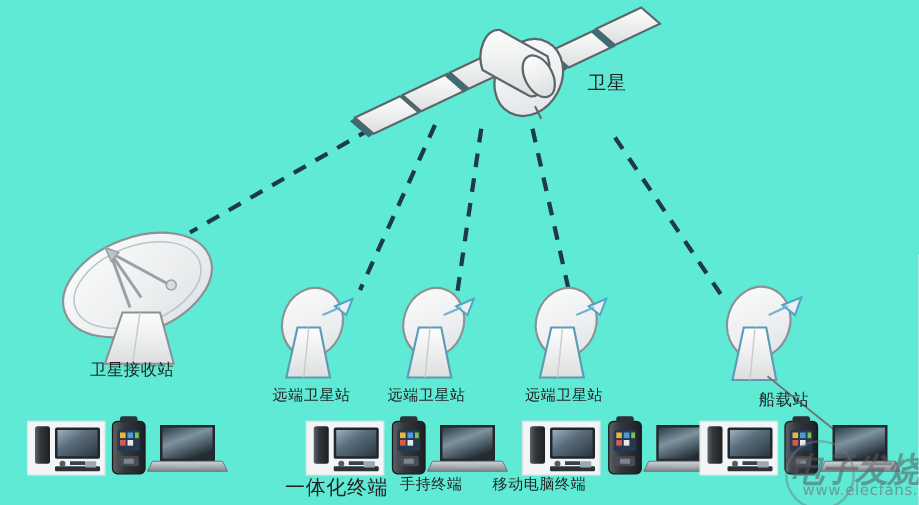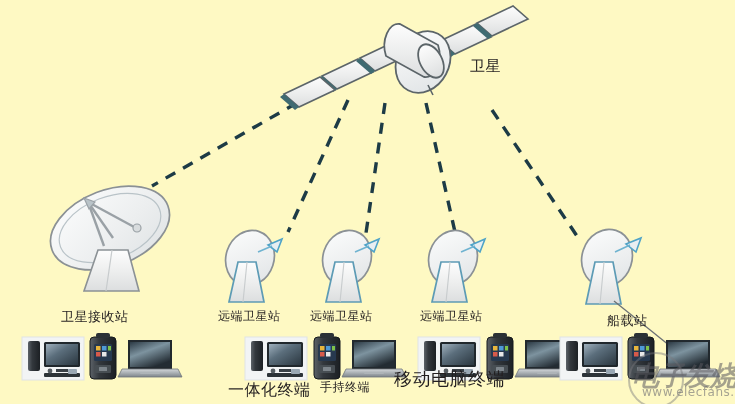--- a/index.html
+++ b/index.html
@@ -7,47 +7,47 @@
     padding: 0;
     background: #ffffff;
   }
   body {
     font-family: "DejaVu Sans", "Liberation Sans", sans-serif;
   }
   #stage {
     position: relative;
     width: 735px;
     height: 404px;
-    background: #fef9c3;
+    background: #5eead4;
     overflow: hidden;
   }
   #scene {
     position: absolute;
     left: 0; top: 0;
     width: 735px;
     height: 404px;
   }
   .lbl {
     position: absolute;
     color: #231f20;
     font-size: 13px;
     line-height: 1.1;
     white-space: nowrap;
     letter-spacing: 0.5px;
     font-family: "DejaVu Sans", "Liberation Sans", sans-serif;
   }
   .lbl-sat     { left: 470px; top: 58px;  font-size: 15px; }
-  .lbl-recv    { left: 61px;  top: 290px; font-size: 13px; margin-top: 20px; }
+  .lbl-recv    { left: 72px;  top: 290px; font-size: 13px; }
   .lbl-rs1     { left: 218px; top: 310px; font-size: 12px; }
   .lbl-rs2     { left: 310px; top: 310px; font-size: 12px; }
   .lbl-rs3     { left: 420px; top: 310px; font-size: 12px; }
   .lbl-ship    { left: 575px; top: 314px; font-size: 13px; margin-left: 32px; }
   .lbl-term1   { left: 228px; top: 381px; font-size: 16px; }
   .lbl-term2   { left: 320px; top: 381px; font-size: 12px; }
-  .lbl-term3   { left: 394px; top: 369px; font-size: 18px; }
+  .lbl-term3   { left: 394px; top: 381px; font-size: 12px; }
 
   .wm {
     position: absolute;
     pointer-events: none;
   }
   .wm-cn {
     left: 632px;
     top: 358px;
     font-size: 27px;
     font-weight: bold;

